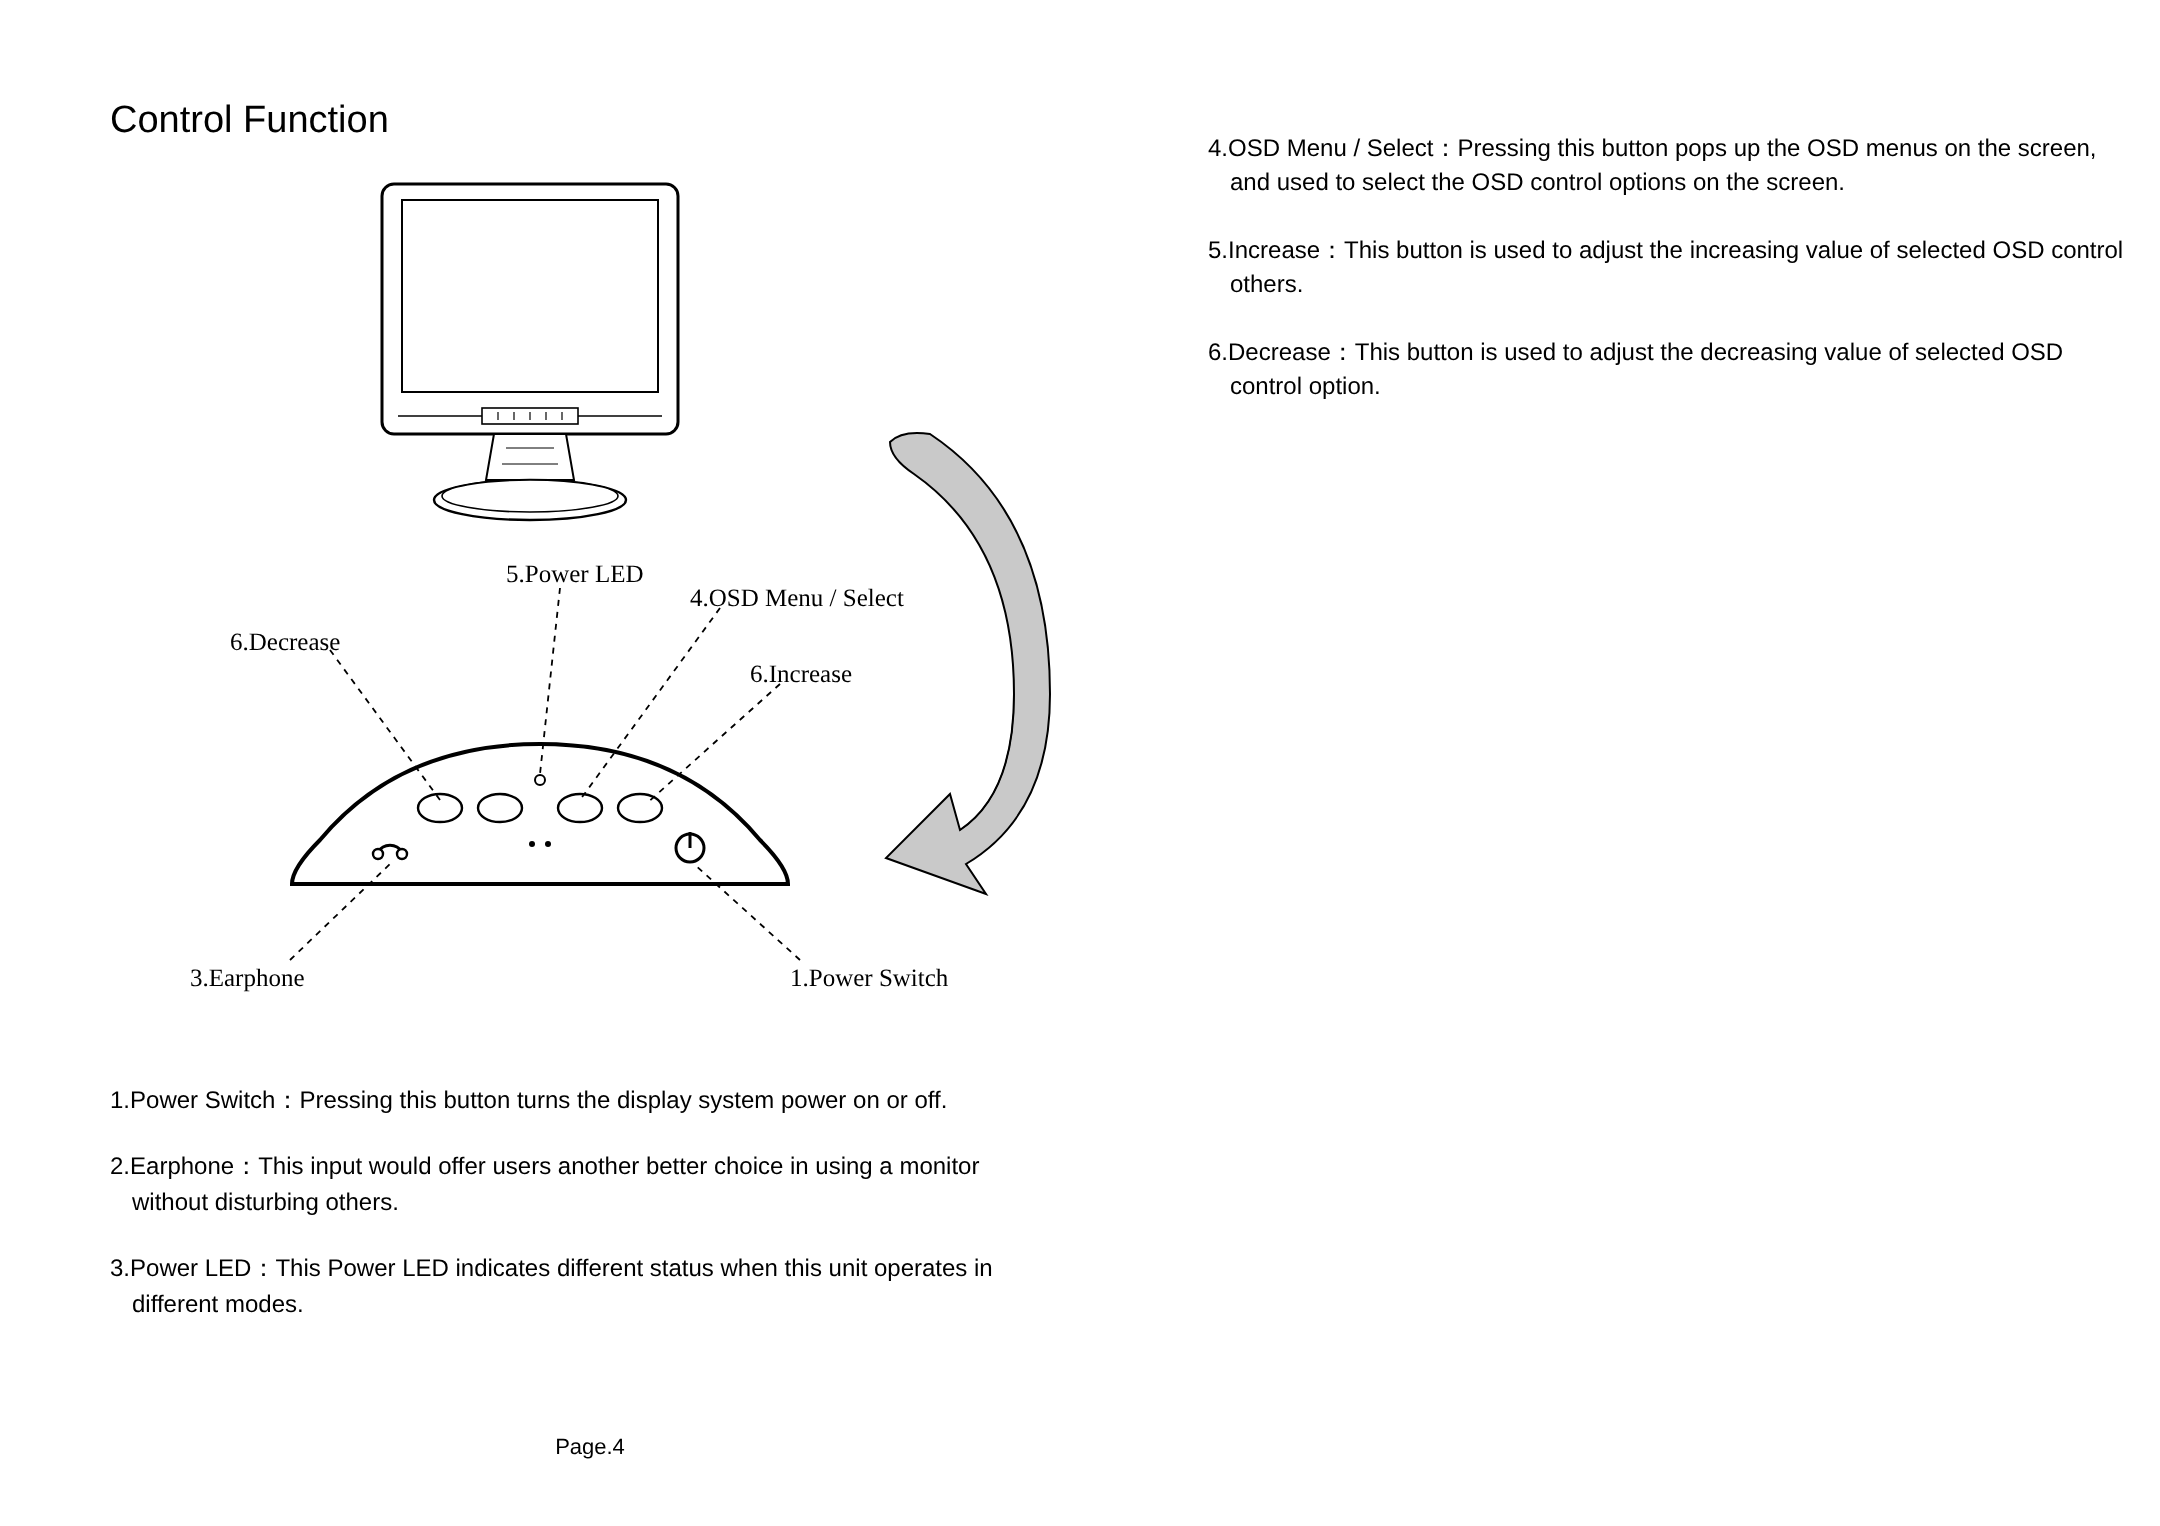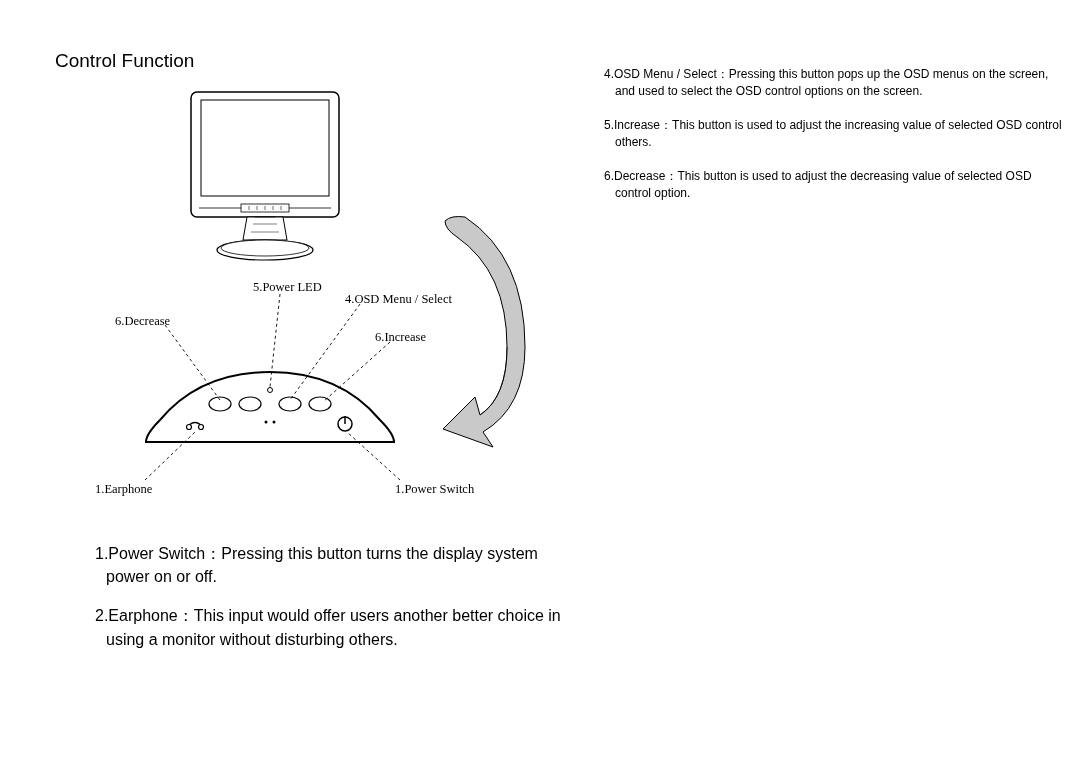--- a/index.html
+++ b/index.html
@@ -60,23 +60,22 @@
     position: absolute;
     font-family: "Times New Roman", serif;
     font-size: 12.5px;
     white-space: nowrap;
   }
   .desc-list {
     position: absolute;
     top: 492px;
     left: 0;
     width: 475px;
-    font-size: 16px;
+    font-size: 12px;
     line-height: 1.45;
-    margin-left: 40px;
   }
   .desc-list-right {
     position: absolute;
     top: 16px;
     left: 0;
     width: 460px;
     font-size: 12px;
     line-height: 1.45;
     margin-left: 44px;
   }
@@ -150,43 +149,47 @@
       <g transform="translate(205,60)">
         <circle cx="0" cy="2" r="7" fill="none" stroke="#000" stroke-width="1.5"></circle>
         <line x1="0" y1="-6" x2="0" y2="2" stroke="#000" stroke-width="1.5"></line>
       </g>
     </svg>
 
     <div class="callout-label" style="left:198px; top:198px;">5.Power LED</div>
     <div class="callout-label" style="left:290px; top:210px;">4.OSD Menu / Select</div>
     <div class="callout-label" style="left:320px; top:248px;">6.Increase</div>
     <div class="callout-label" style="left:60px; top:232px;">6.Decrease</div>
-    <div class="callout-label" style="left:40px; top:400px;">1.Earphone</div>
+    <div class="callout-label" style="left:40px; top:400px;">3.Earphone</div>
     <div class="callout-label" style="left:340px; top:400px;">1.Power Switch</div>
 
     <svg style="position:absolute;left:0;top:0;width:480px;height:420px;pointer-events:none">
       <line x1="225" y1="212" x2="215" y2="305" stroke="#000" stroke-width="0.9" stroke-dasharray="3,3"></line>
       <line x1="305" y1="222" x2="235" y2="318" stroke="#000" stroke-width="0.9" stroke-dasharray="3,3"></line>
       <line x1="335" y1="260" x2="268" y2="320" stroke="#000" stroke-width="0.9" stroke-dasharray="3,3"></line>
       <line x1="110" y1="243" x2="165" y2="318" stroke="#000" stroke-width="0.9" stroke-dasharray="3,3"></line>
       <line x1="90" y1="398" x2="140" y2="350" stroke="#000" stroke-width="0.9" stroke-dasharray="3,3"></line>
       <line x1="345" y1="398" x2="292" y2="350" stroke="#000" stroke-width="0.9" stroke-dasharray="3,3"></line>
     </svg>
 
   </div>
 
   <div class="desc-list">
     <div class="desc-item">
       <span>1.</span><span class="bold-label">Power Switch</span><span class="colon">：</span><span>Pressing this button turns the display system power on or off.</span>
     </div>
     <div class="desc-item">
       <span>2.</span><span class="bold-label">Earphone</span><span class="colon">：</span><span>This input would offer users another better choice in using a monitor without disturbing others.</span>
     </div>
+    <div class="desc-item">
+      <span>3.</span><span class="bold-label">Power LED</span><span class="colon">：</span><span>This Power LED indicates different status when this unit operates in different modes.</span>
+    </div>
   </div>
 
+  <div class="page-num">Page.4</div>
 </div>
 
 <div class="page page-right">
   <div class="desc-list-right">
     <div class="desc-item">
       <span>4.</span><span class="bold-label">OSD Menu / Select</span><span class="colon">：</span><span>Pressing this button pops up the OSD menus on the screen, and used to select the OSD control options on the screen.</span>
     </div>
     <div class="desc-item">
       <span>5.</span><span class="bold-label">Increase</span><span class="colon">：</span><span>This button is used to adjust the increasing value of selected OSD control others.</span>
     </div>

